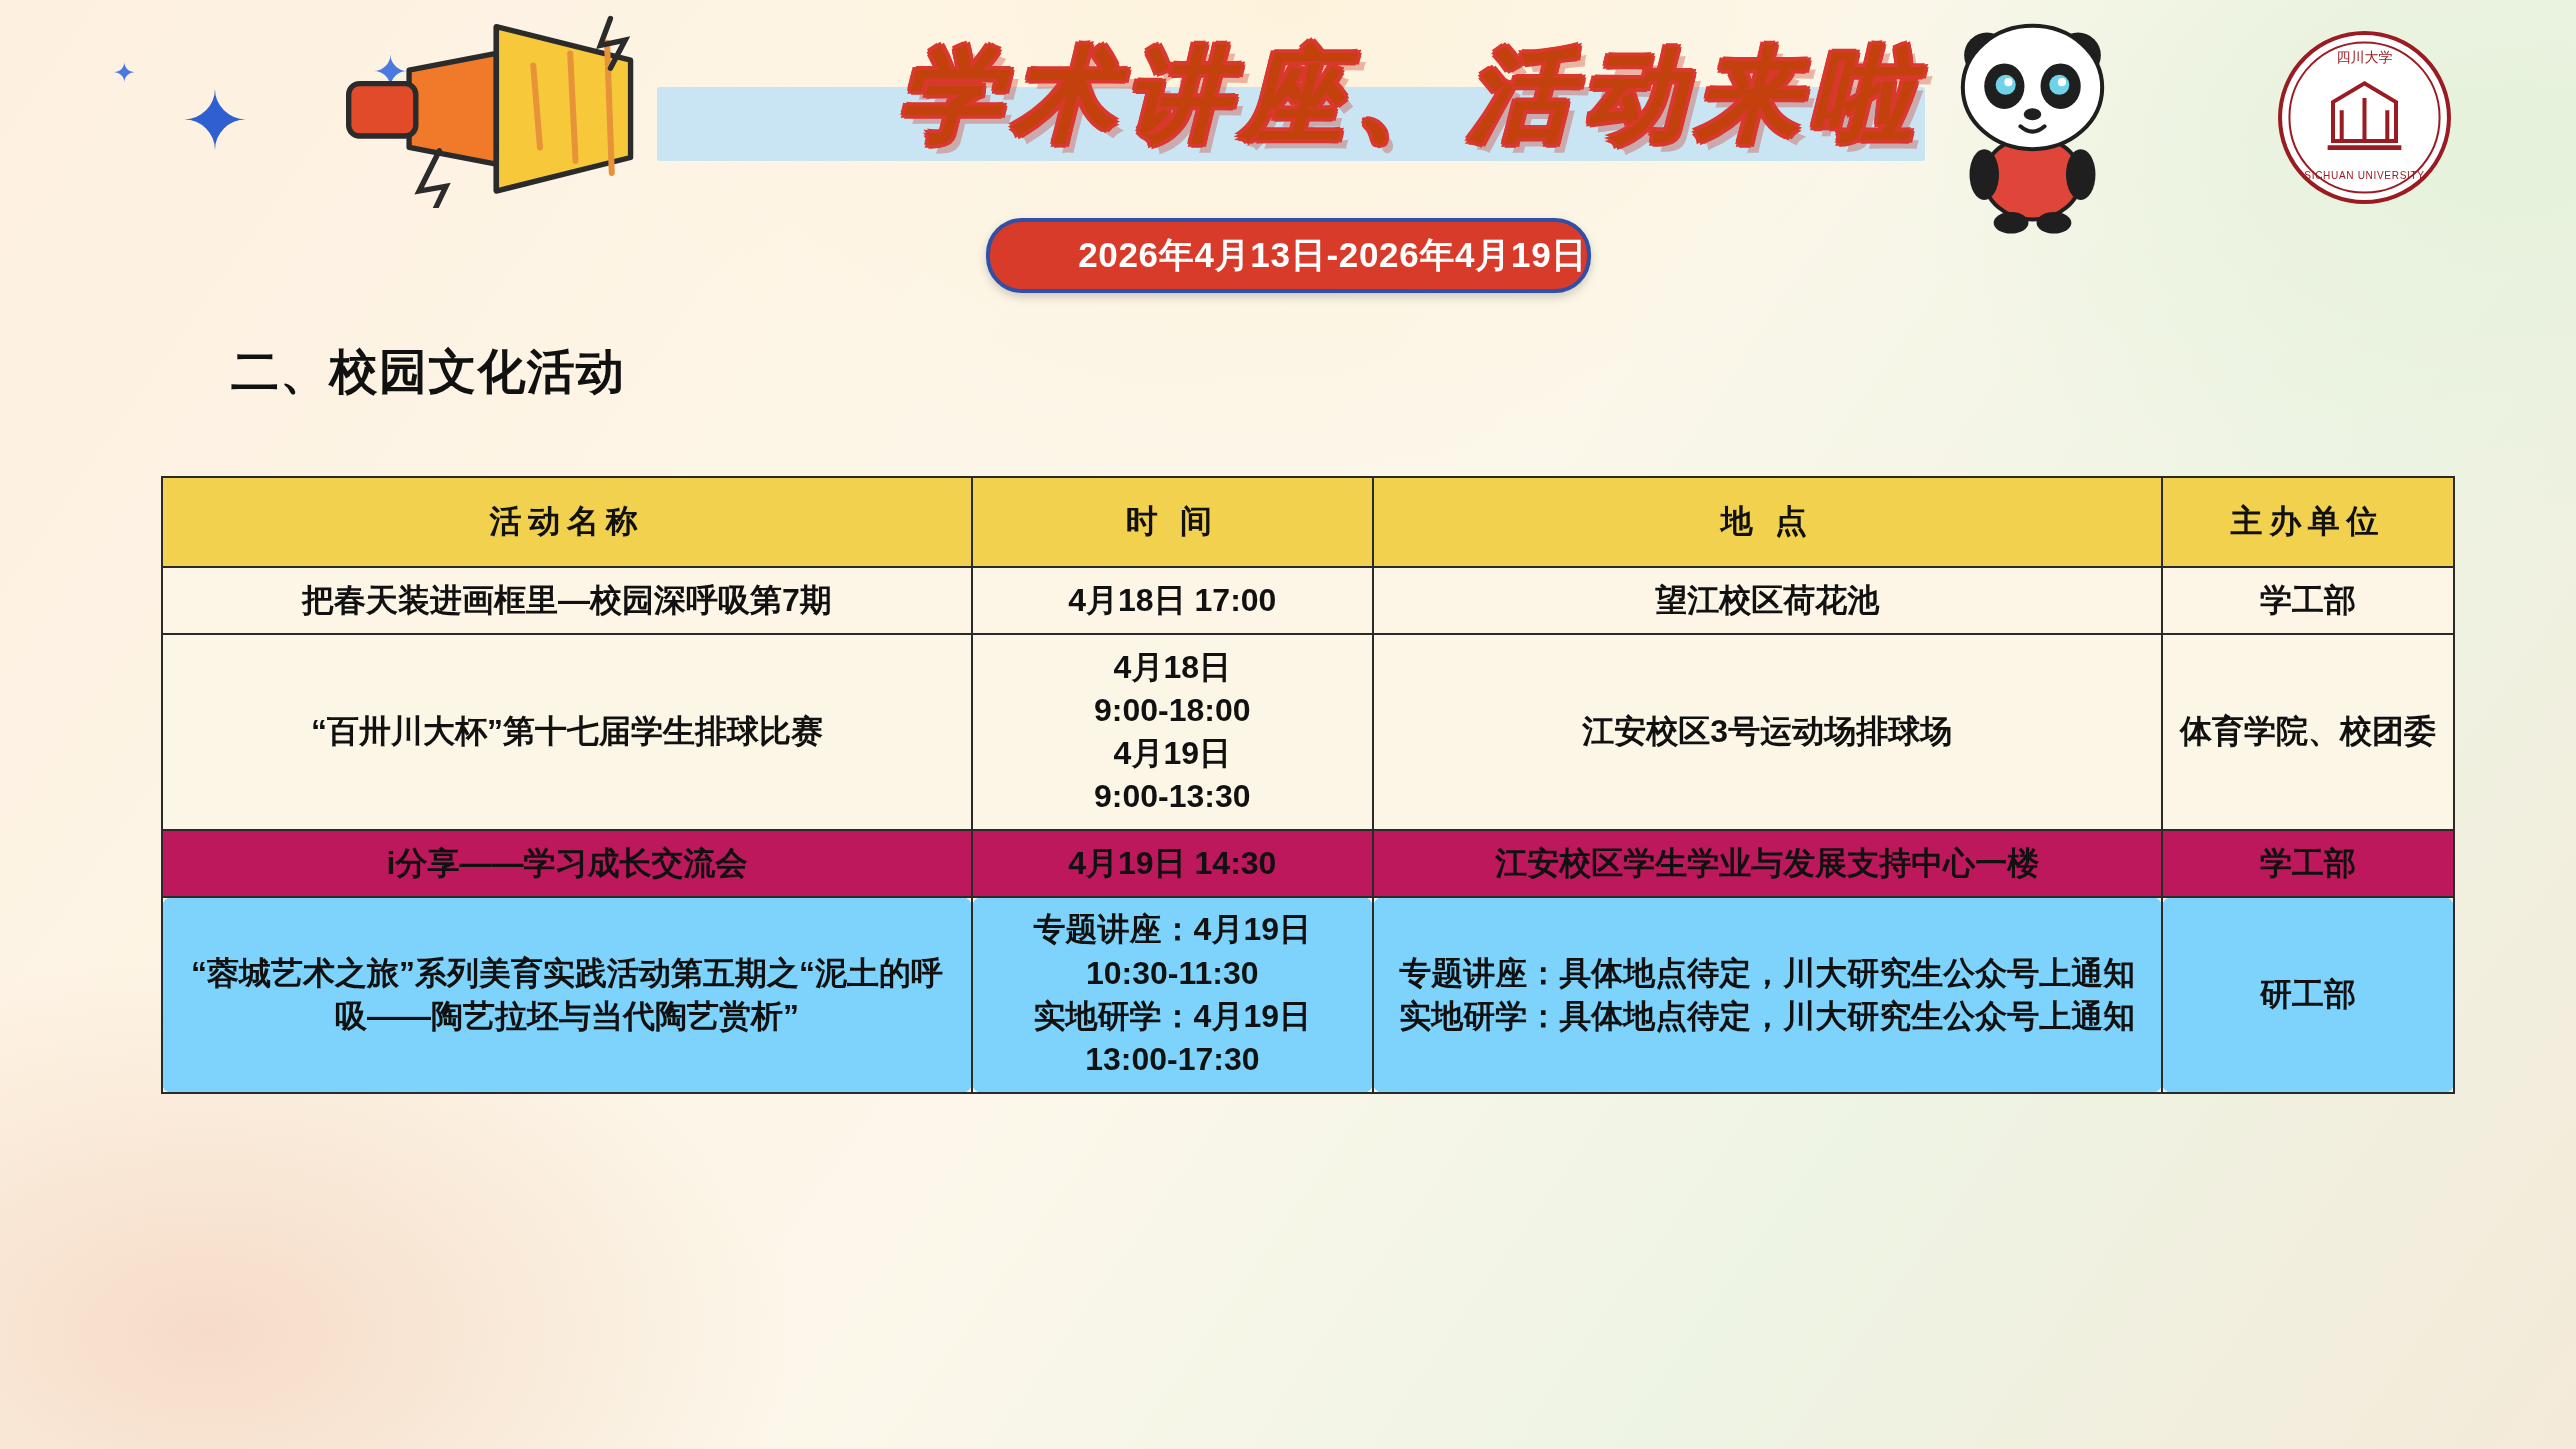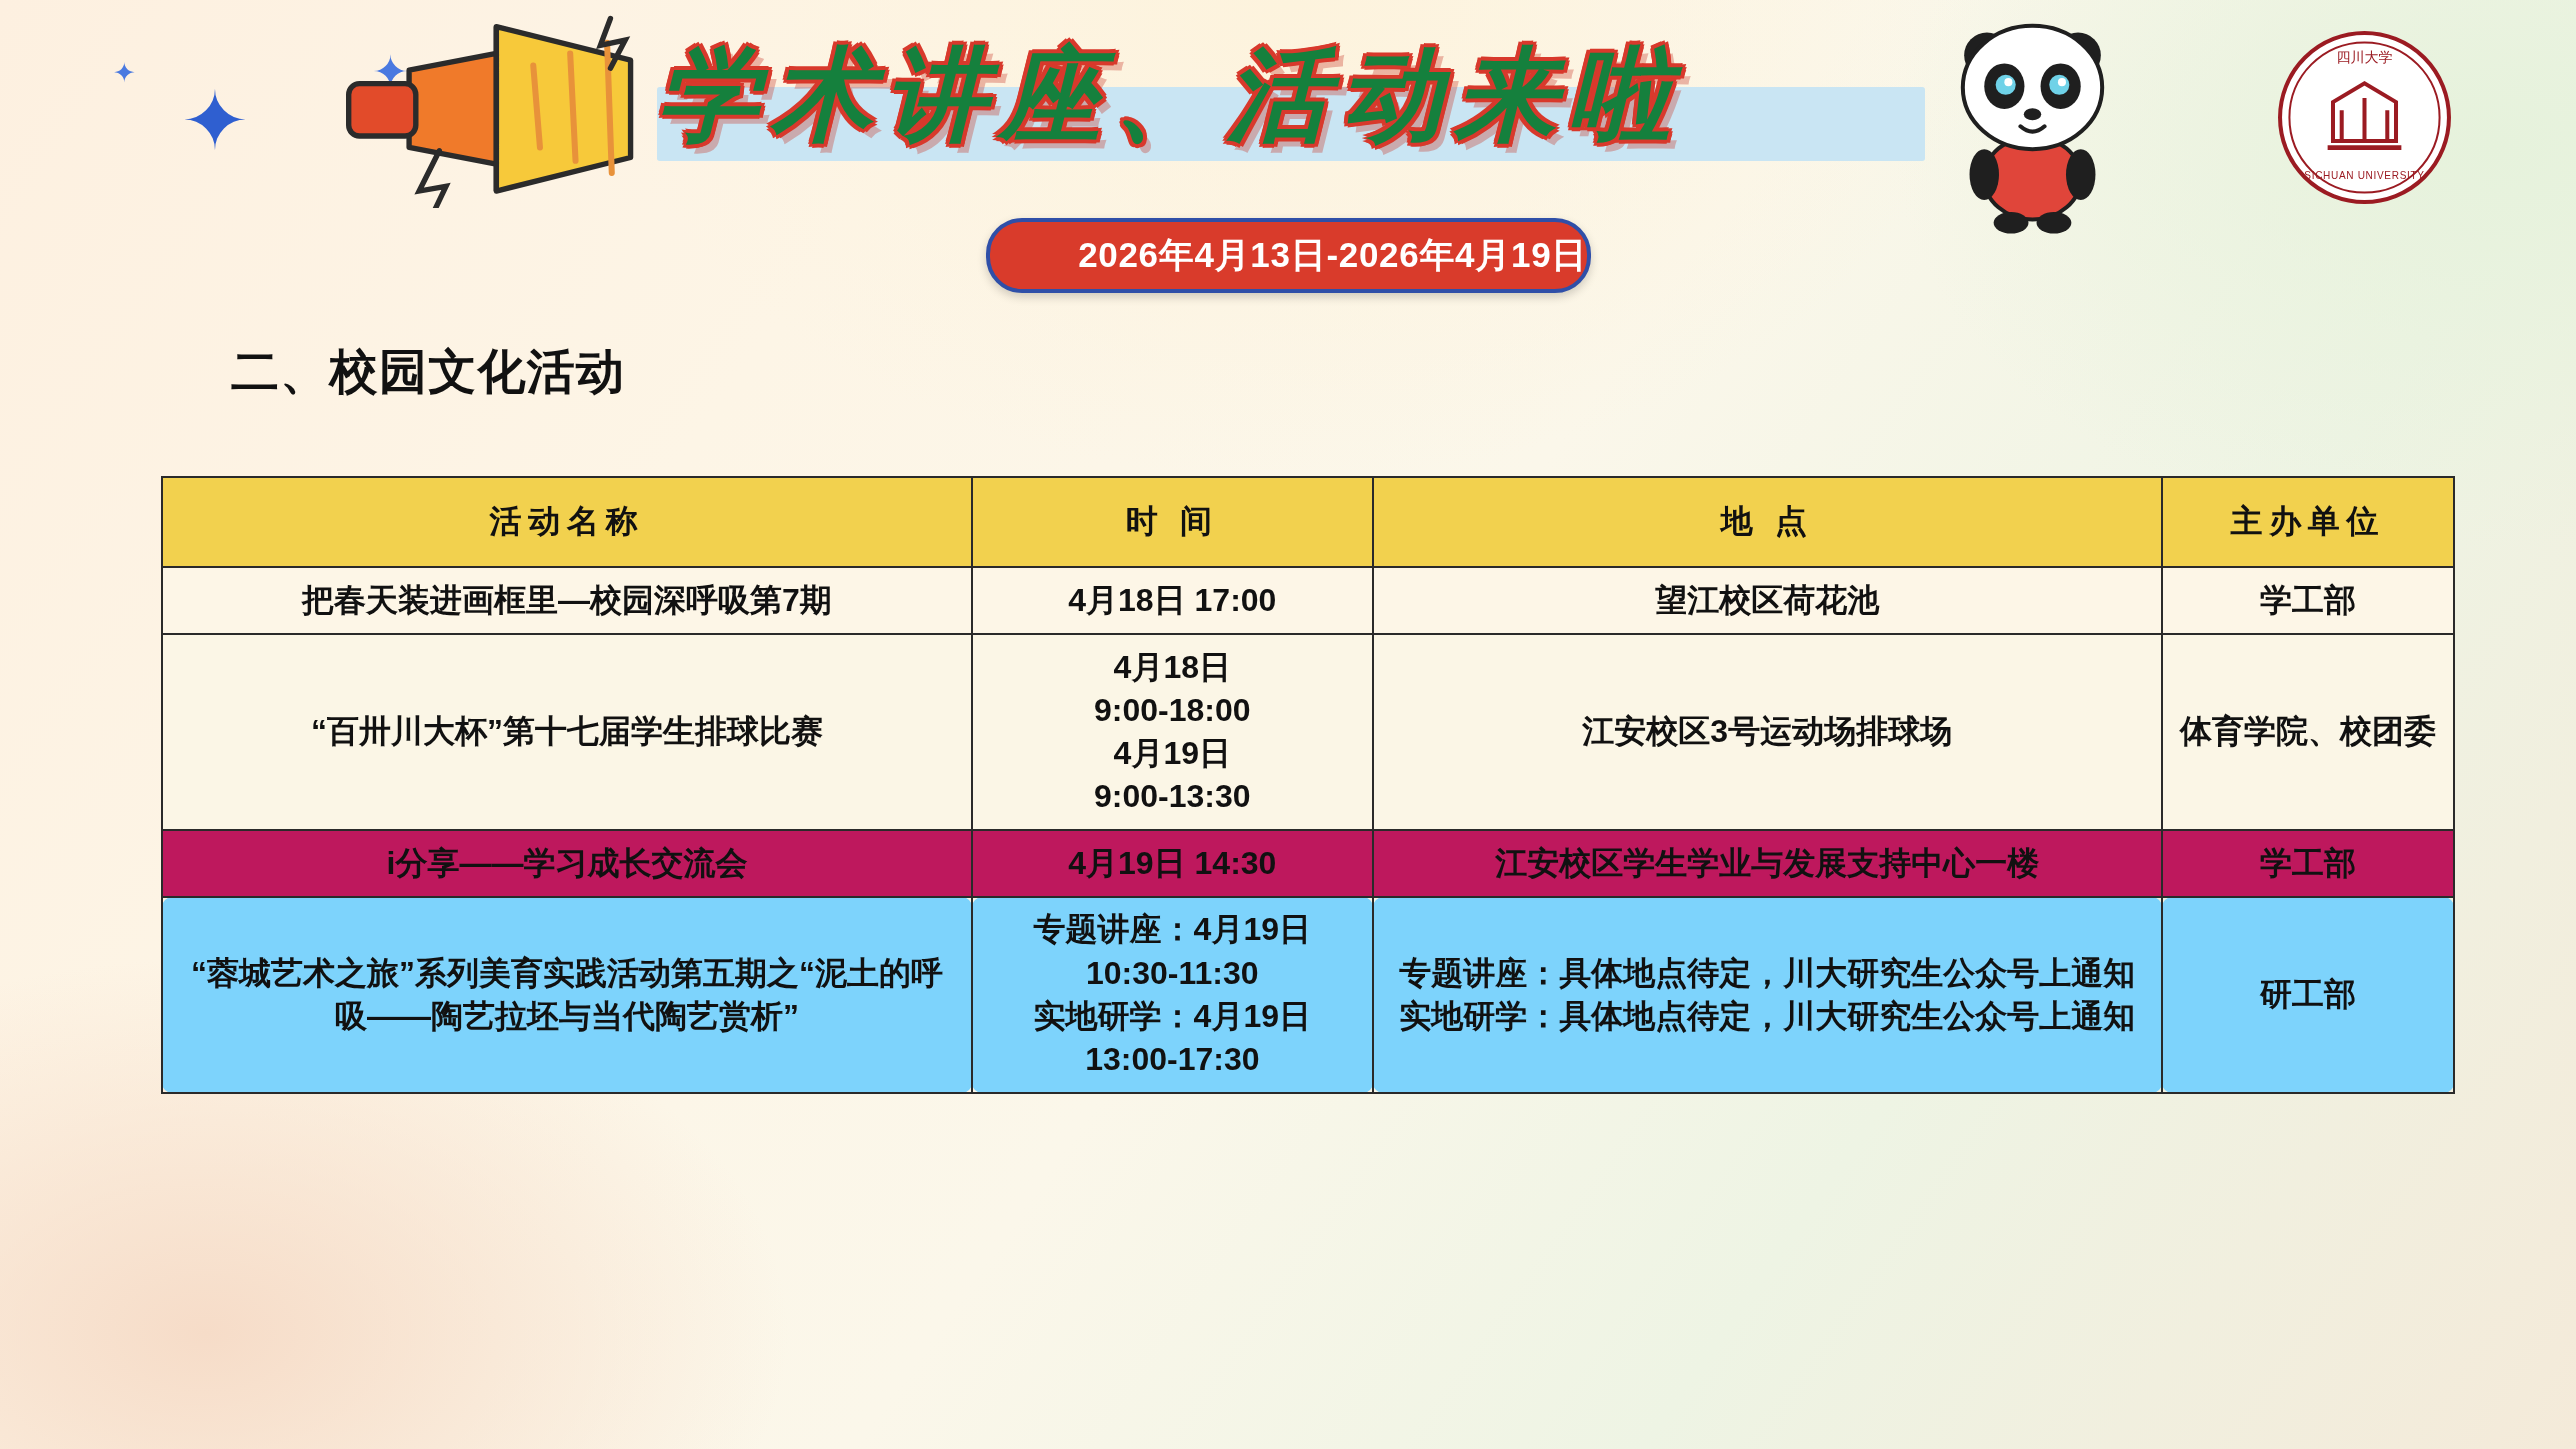--- a/index.html
+++ b/index.html
@@ -51,27 +51,27 @@
     position: absolute;
     left: 0; top: 0;
     width: 1268px; height: 74px;
     background: #c9e5f3;
     border-radius: 2.7px;
   }
   .title-text {
     position: absolute;
     left: 0; top: -59px;
     width: 1268px;
-    text-align: left;
+    text-align: right;
     font-family: "DejaVu Serif", "Liberation Serif", serif;
     font-size: 102px;
     font-weight: 700;
     font-style: italic;
     letter-spacing: 12px;
-    color: #15803d;
+    color: #c2410c;
     text-shadow:
       -3.4px -3.4px 0 #d8392c, 3.4px -3.4px 0 #d8392c, -3.4px 3.4px 0 #d8392c, 3.4px 3.4px 0 #d8392c,
       0 -4px 0 #d8392c, 0 4px 0 #d8392c, -4px 0 0 #d8392c, 4px 0 0 #d8392c,
       8px 9.4px 0 rgba(200,60,45,0.35);
     white-space: nowrap;
   }
 
   
   .date-pill {
     position: absolute;

